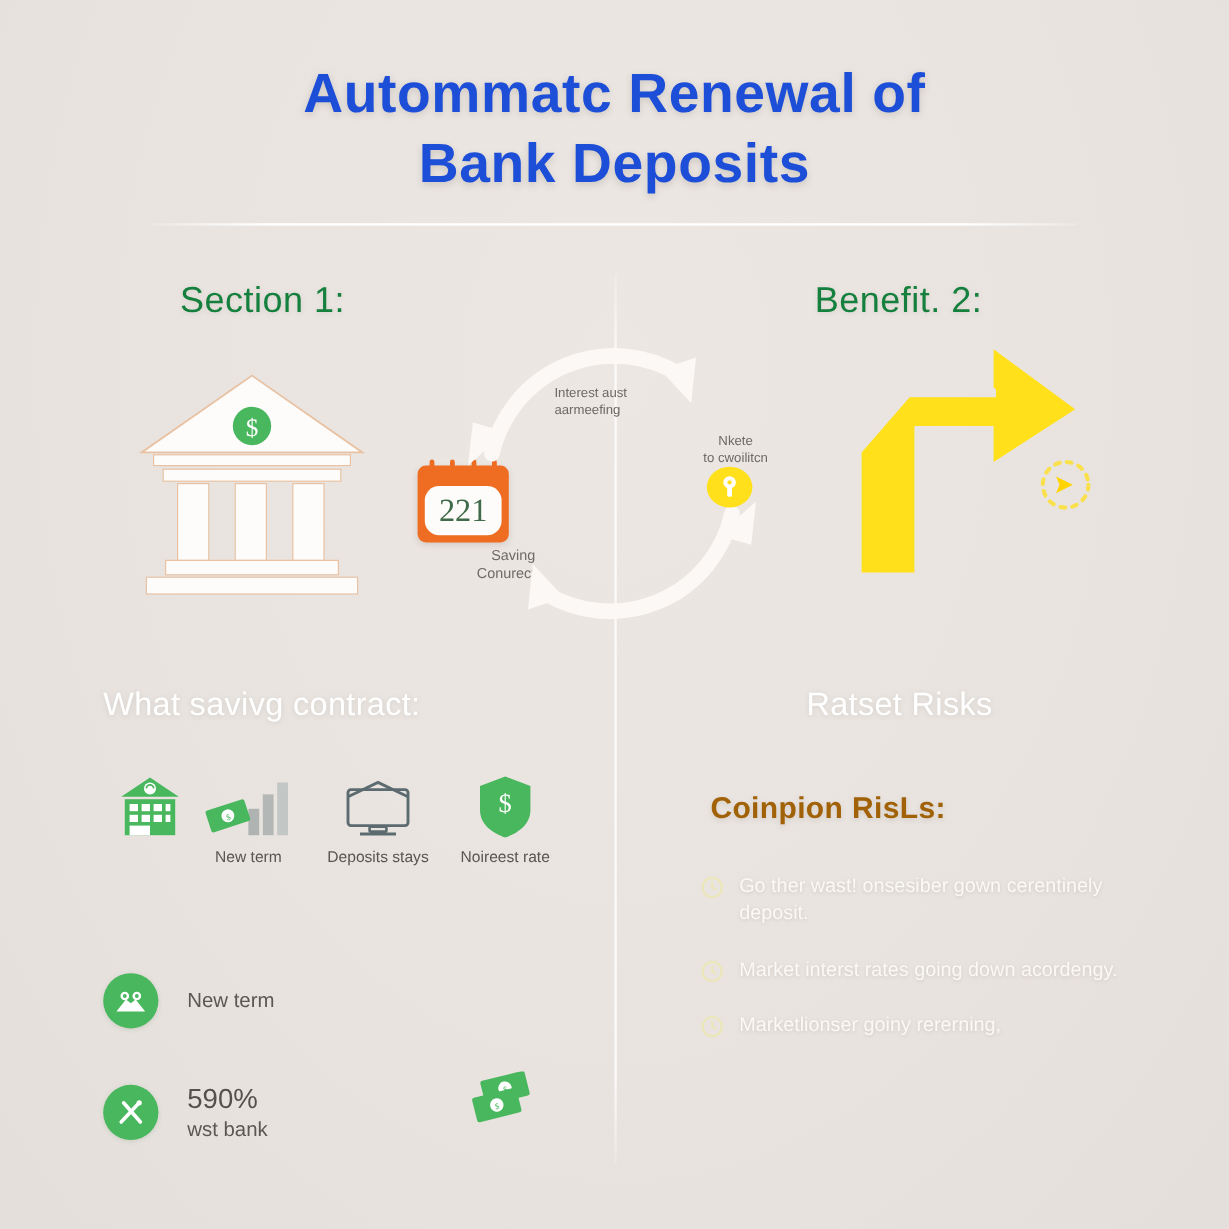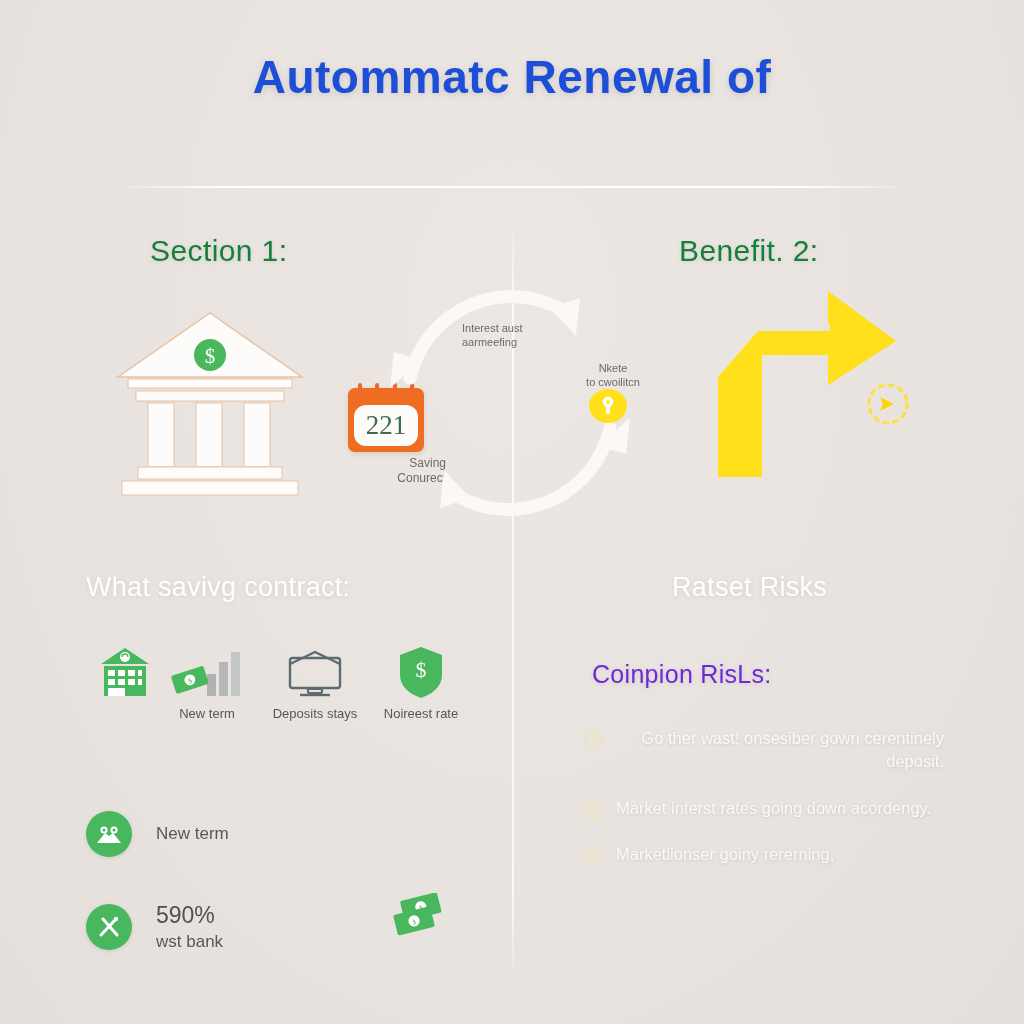--- a/index.html
+++ b/index.html
@@ -45,21 +45,21 @@
   .sub-h{
     position:absolute;color:#ffffff;font-size:27px;font-weight:400;
     letter-spacing:.3px;text-shadow:0 1px 4px rgba(150,135,125,.22);
     white-space:nowrap;
   }
   #subL{left:86px;top:572px;}
   #subR{left:672px;top:572px;}
 
   .risk-h{
     position:absolute;left:592px;top:660px;
-    color:#6d28d9;font-size:25px;font-weight:normal;letter-spacing:.3px;
+    color:#a16207;font-size:25px;font-weight:bold;letter-spacing:.3px;
     text-shadow:0 1px 4px rgba(150,135,125,.25);white-space:nowrap;
   }
 
   
   .bank{position:absolute;left:112px;top:305px;width:196px;height:200px;}
 
   
   .cal{position:absolute;left:348px;top:388px;width:76px;height:64px;}
   .cal-body{position:absolute;inset:0;background:#ef6c23;border-radius:7px;
      box-shadow:0 2px 5px rgba(120,90,70,.18);}
@@ -96,29 +96,30 @@
      box-shadow:0 1px 4px rgba(90,130,95,.2);}
   .gtext{margin-left:24px;color:#5b5754;font-size:17px;line-height:1.35;}
   .gtext .big{font-size:23px;color:#55504d;display:block;}
   .cash{position:absolute;left:390px;top:893px;width:58px;height:46px;}
 
   
   .bullets{position:absolute;left:584px;top:727px;width:360px;}
   .bullet{display:flex;align-items:flex-start;margin-bottom:23px;}
   .bdot{flex:0 0 auto;width:19px;height:19px;margin-top:3px;margin-right:13px;}
   .btxt{color:#fbf9f7;font-size:16.5px;line-height:1.42;
-     text-shadow:0 1px 3px rgba(150,135,125,.28);text-align:right;}
+     text-shadow:0 1px 3px rgba(150,135,125,.28);}
 </style>
 </head>
 <body>
 
 <div class="canvas"></div>
 
 <div class="title">
   <span>Autommatc Renewal of</span>
+  <span class="l2">Bank Deposits</span>
 </div>
 <div class="rule"></div>
 <div class="vdivider"></div>
 
 <div class="sec-h" id="sec1">Section 1:</div>
 <div class="sec-h" id="sec2">Benefit. 2:</div>
 <div class="sub-h" id="subL">What savivg contract:</div>
 <div class="sub-h" id="subR">Ratset Risks</div>
 <div class="risk-h">Coinpion RisLs:</div>
 

